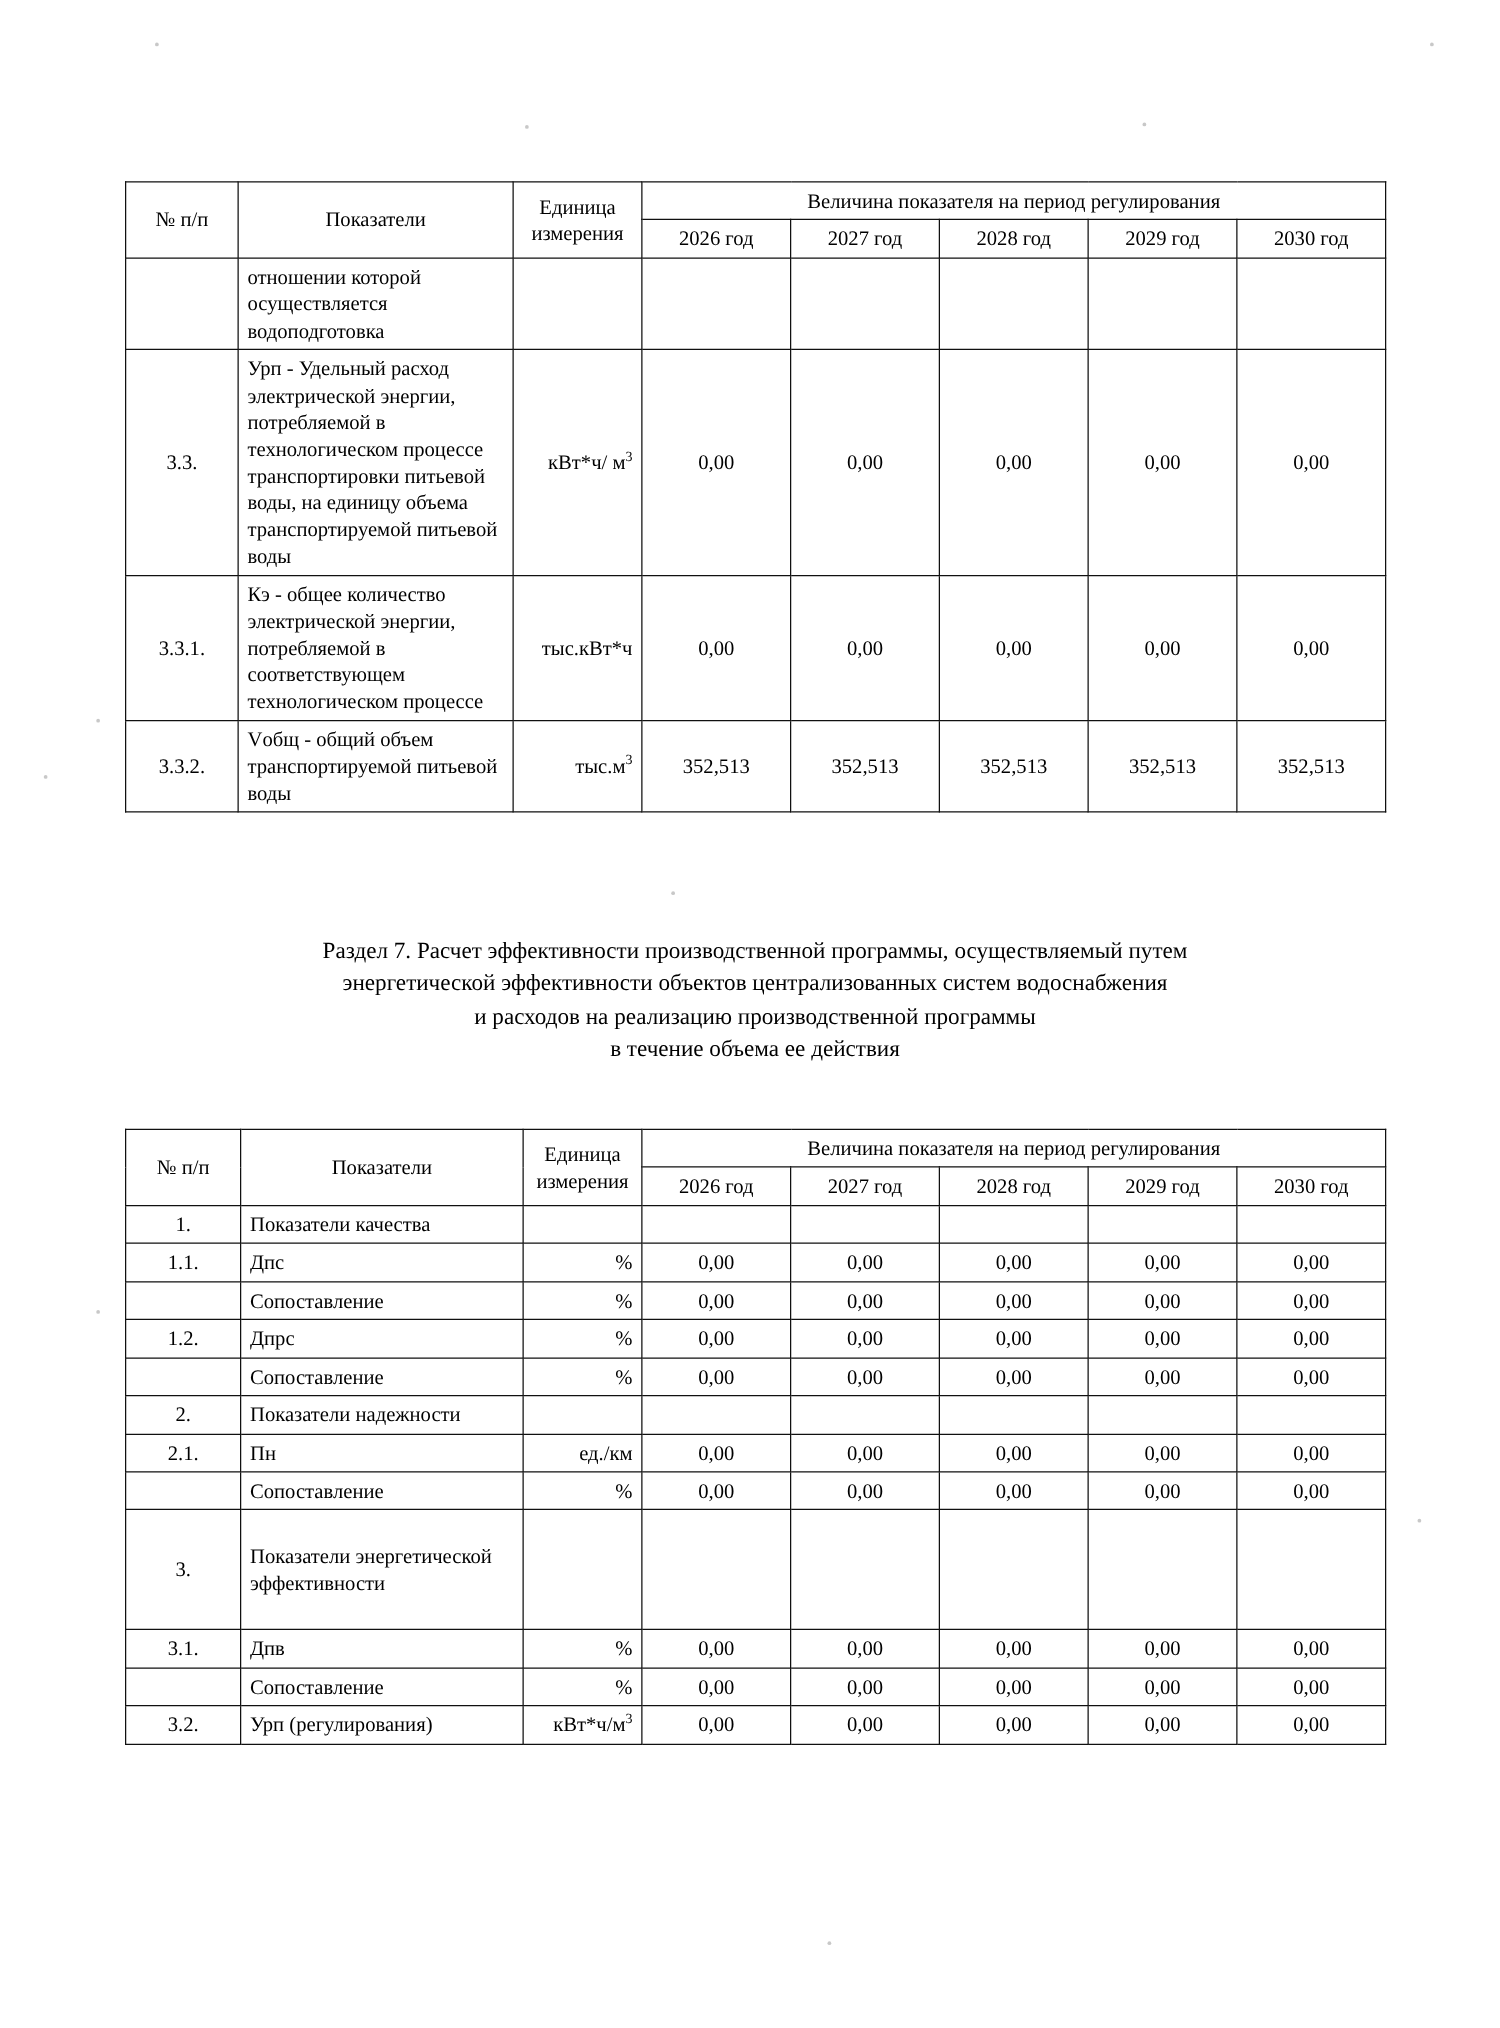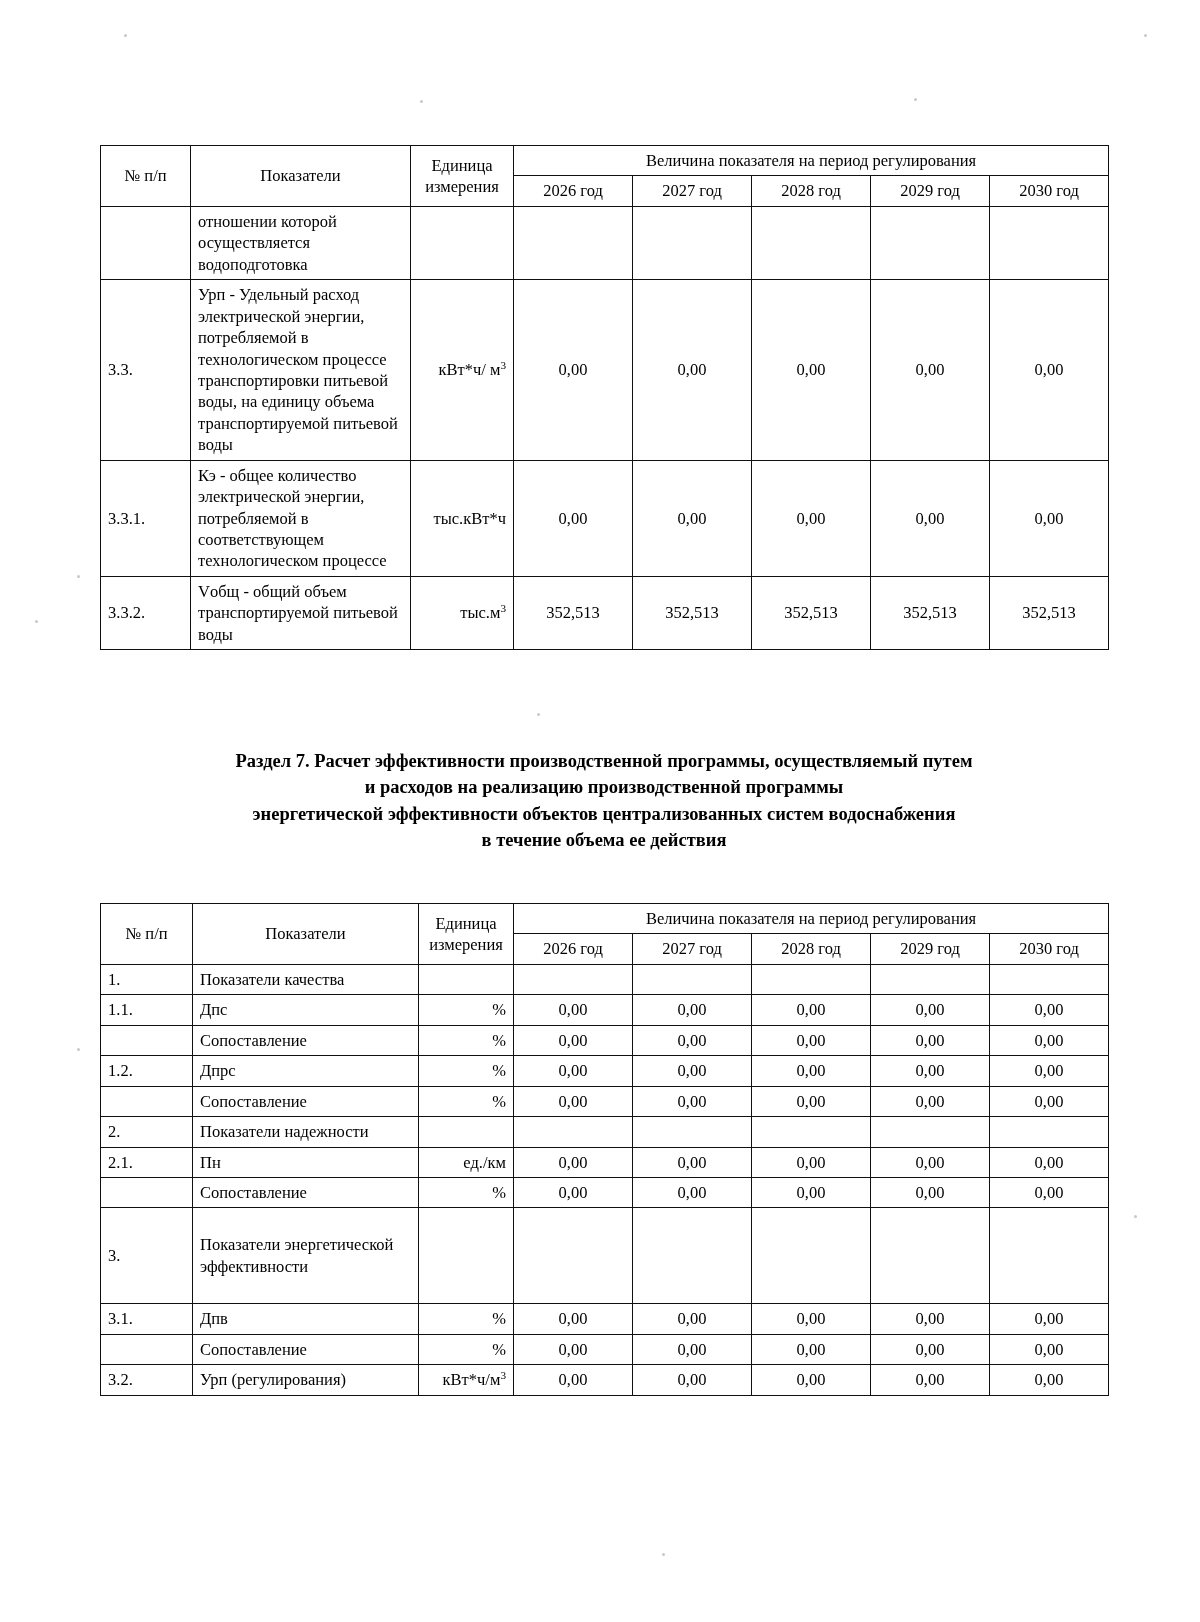--- a/index.html
+++ b/index.html
@@ -39,41 +39,41 @@
     vertical-align: middle;
     font-weight: normal;
     background: #ffffff;
   }
   table.doc-table th {
     text-align: center;
     vertical-align: middle;
   }
 
   
-  .c-num      { }
+  .c-num      { text-align: center; }
   .c-name     { text-align: left; margin-top: 28px; }
   .c-unit     { text-align: right; }
   .c-val      { text-align: center; }
 
   .pad-left   { padding-left: 9px; }
 
   
   sup {
     font-size: 0.68em;
     vertical-align: super;
     line-height: 0;
   }
 
   
   .section-heading {
     position: absolute;
     left: 100px;
     width: 1008px;
     text-align: center;
-    font-weight: bold;
+    font-weight: normal;
     font-size: 18.5px;
     line-height: 1.42;
   }
   .section-heading .hl {
     display: block;
     white-space: nowrap;
   }
 
   
   .speckle {
@@ -174,22 +174,22 @@
         <td class="c-val">352,513</td>
         <td class="c-val">352,513</td>
         <td class="c-val">352,513</td>
       </tr>
 
     </tbody>
   </table>
 
   <div class="section-heading" style="top:748px;">
     <span class="hl">Раздел 7.  Расчет эффективности производственной программы, осуществляемый путем</span>
+    <span class="hl">энергетической эффективности объектов централизованных систем водоснабжения</span>
     <span class="hl">и расходов на реализацию производственной программы</span>
-    <span class="hl">энергетической эффективности объектов централизованных систем водоснабжения</span>
     <span class="hl">в течение объема ее действия</span>
   </div>
 
   <table class="doc-table" style="left:100px; top:903px; width:1008px;">
     <colgroup>
       <col style="width:92px">
       <col style="width:226px">
       <col style="width:95px">
       <col style="width:119px">
       <col style="width:119px">

